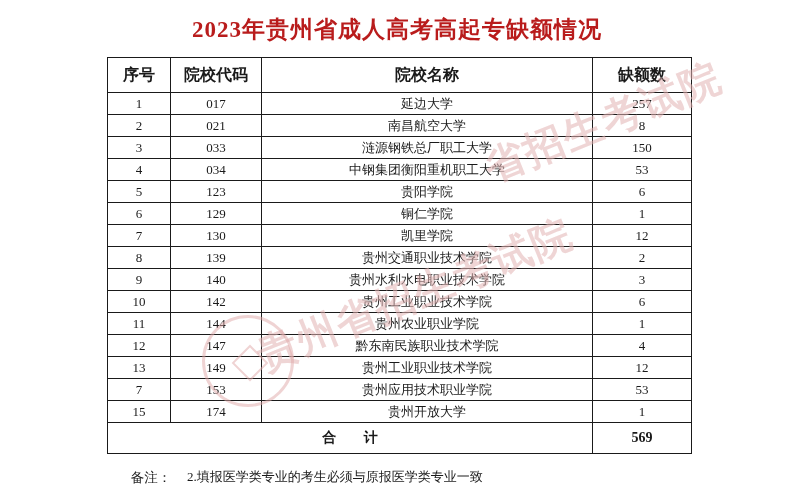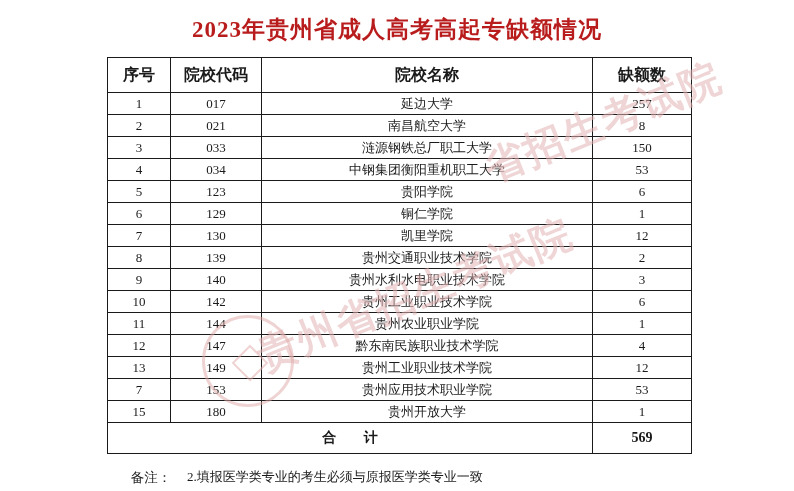--- a/index.html
+++ b/index.html
@@ -252,21 +252,21 @@
         <td>12</td>
       </tr>
       <tr>
         <td>7</td>
         <td>153</td>
         <td class="name-cell">贵州应用技术职业学院</td>
         <td>53</td>
       </tr>
       <tr>
         <td>15</td>
-        <td>180</td>
+        <td>174</td>
         <td class="name-cell">贵州开放大学</td>
         <td>1</td>
       </tr>
       <tr class="total-row">
         <td class="total-label" colspan="3">合 计</td>
         <td>569</td>
       </tr>
     </tbody>
   </table>
   </div>

